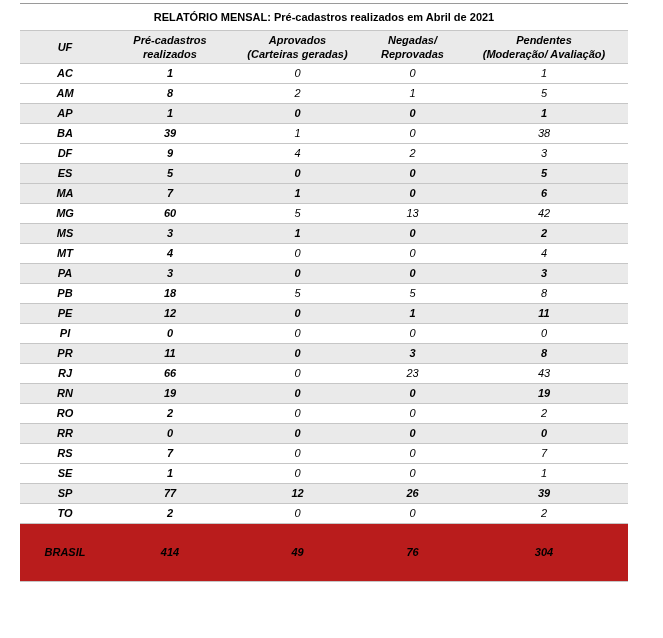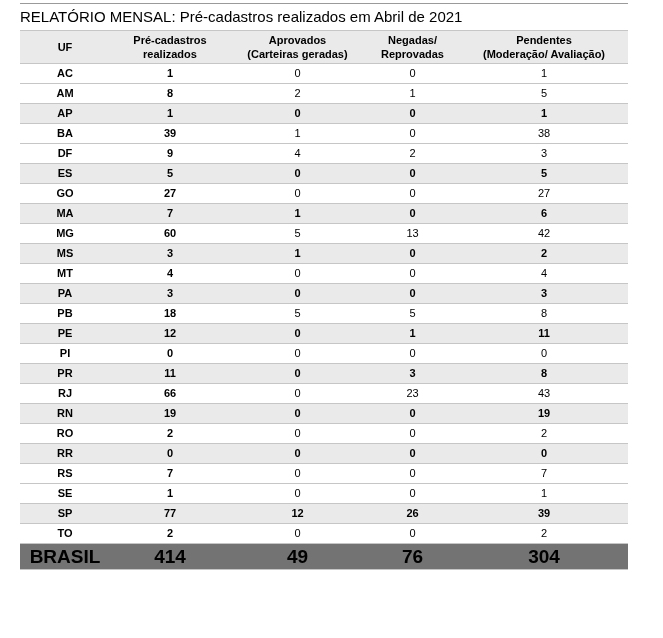--- a/index.html
+++ b/index.html
@@ -15,28 +15,30 @@
   .report {
     position: absolute;
     left: 20px;
     top: 3px;
     width: 608px;
   }
   .title {
     border-top: 1px solid #9a9a9a;
     height: 26px;
     line-height: 26px;
-    font-weight: normal;
-    font-size: 15px;
+    text-align: center;
+    font-weight: bold;
+    font-size: 11px;
     white-space: nowrap;
   }
   table {
     border-collapse: collapse;
     table-layout: fixed;
     width: 608px;
+    font-style: italic;
   }
   col.c-uf   { width: 90px; }
   col.c-pre  { width: 120px; }
   col.c-apr  { width: 135px; }
   col.c-neg  { width: 95px; }
   col.c-pen  { width: 168px; }
   thead th {
     background: #eaeaea;
     border-top: 1px solid #c6c6c6;
     border-bottom: 1px solid #c6c6c6;
@@ -60,28 +62,28 @@
   }
   tbody td:nth-child(1),
   tbody td:nth-child(2) {
     font-weight: bold;
   }
   tbody tr.band td {
     background: #eaeaea;
     font-weight: bold;
   }
   tfoot td {
-    background: #737373;
+    background: #b91c1c;
     border-bottom: 1px solid #c6c6c6;
     border-top: 1px solid #c6c6c6;
     font-weight: bold;
-    font-size: 19px;
+    font-size: 11px;
     text-align: center;
     height: 25px;
-    padding: 0;
+    padding: 16px;
     line-height: 25px;
   }
 </style>
 </head>
 <body>
 
 <div class="report">
   <div class="title">RELATÓRIO MENSAL: Pré-cadastros realizados em Abril de 2021</div>
   <table>
     <colgroup>
@@ -150,27 +152,20 @@
           <td>2</td>
           <td>3</td>
         </tr>
         <tr class="band">
           <td>ES</td>
           <td>5</td>
           <td>0</td>
           <td>0</td>
           <td>5</td>
         </tr>
-        <tr>
-          <td>GO</td>
-          <td>27</td>
-          <td>0</td>
-          <td>0</td>
-          <td>27</td>
-        </tr>
         <tr class="band">
           <td>MA</td>
           <td>7</td>
           <td>1</td>
           <td>0</td>
           <td>6</td>
         </tr>
         <tr>
           <td>MG</td>
           <td>60</td>

